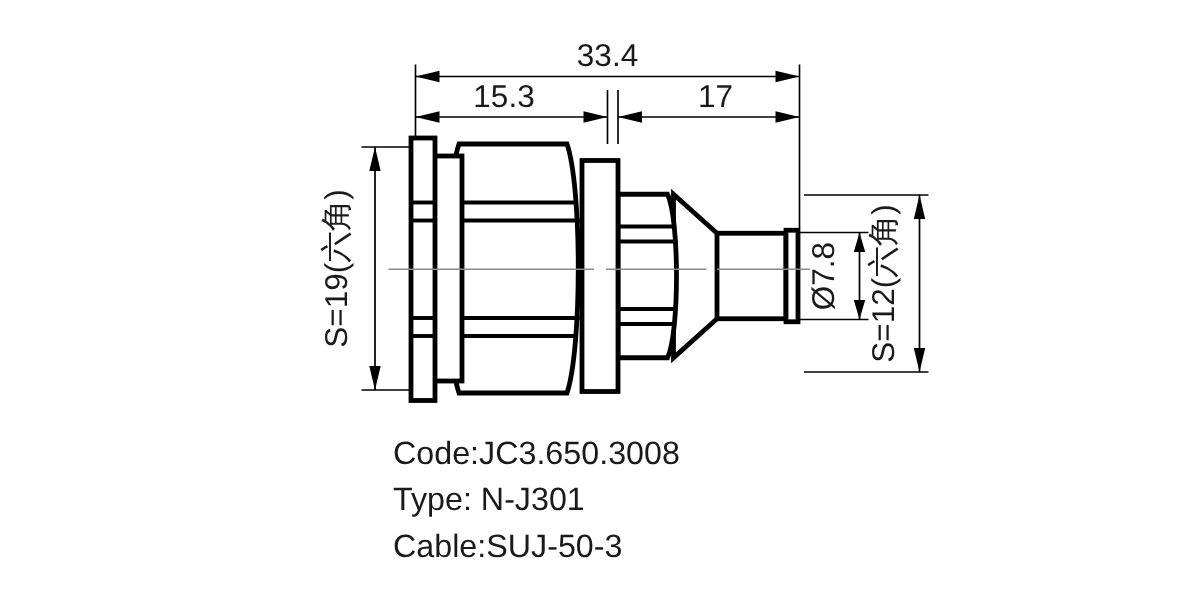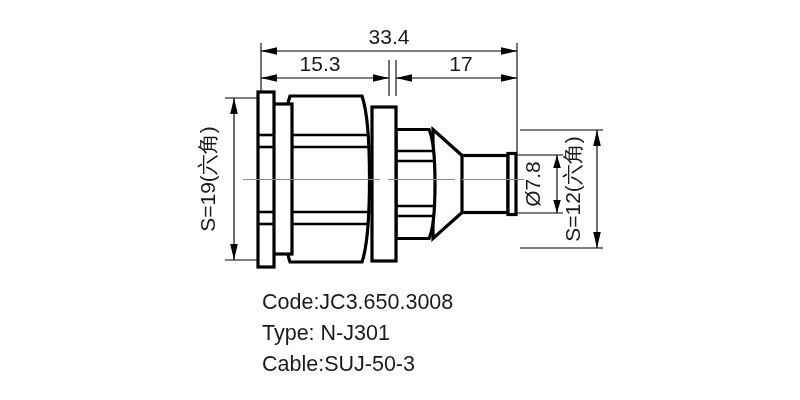--- a/index.html
+++ b/index.html
@@ -11,20 +11,21 @@
     width: 800px;
     height: 400px;
     font-family: "Liberation Sans", sans-serif;
     overflow: hidden;
   }
   #drawing-root {
     position: relative;
     width: 676px;
     height: 400px;
     background: #ffffff;
+    padding-left: 16px;
   }
   svg.tech-drawing {
     display: block;
     width: 800px;
     height: 400px;
   }
   .outline {
     fill: #ffffff;
     stroke: #000000;
     stroke-width: 3.2;

